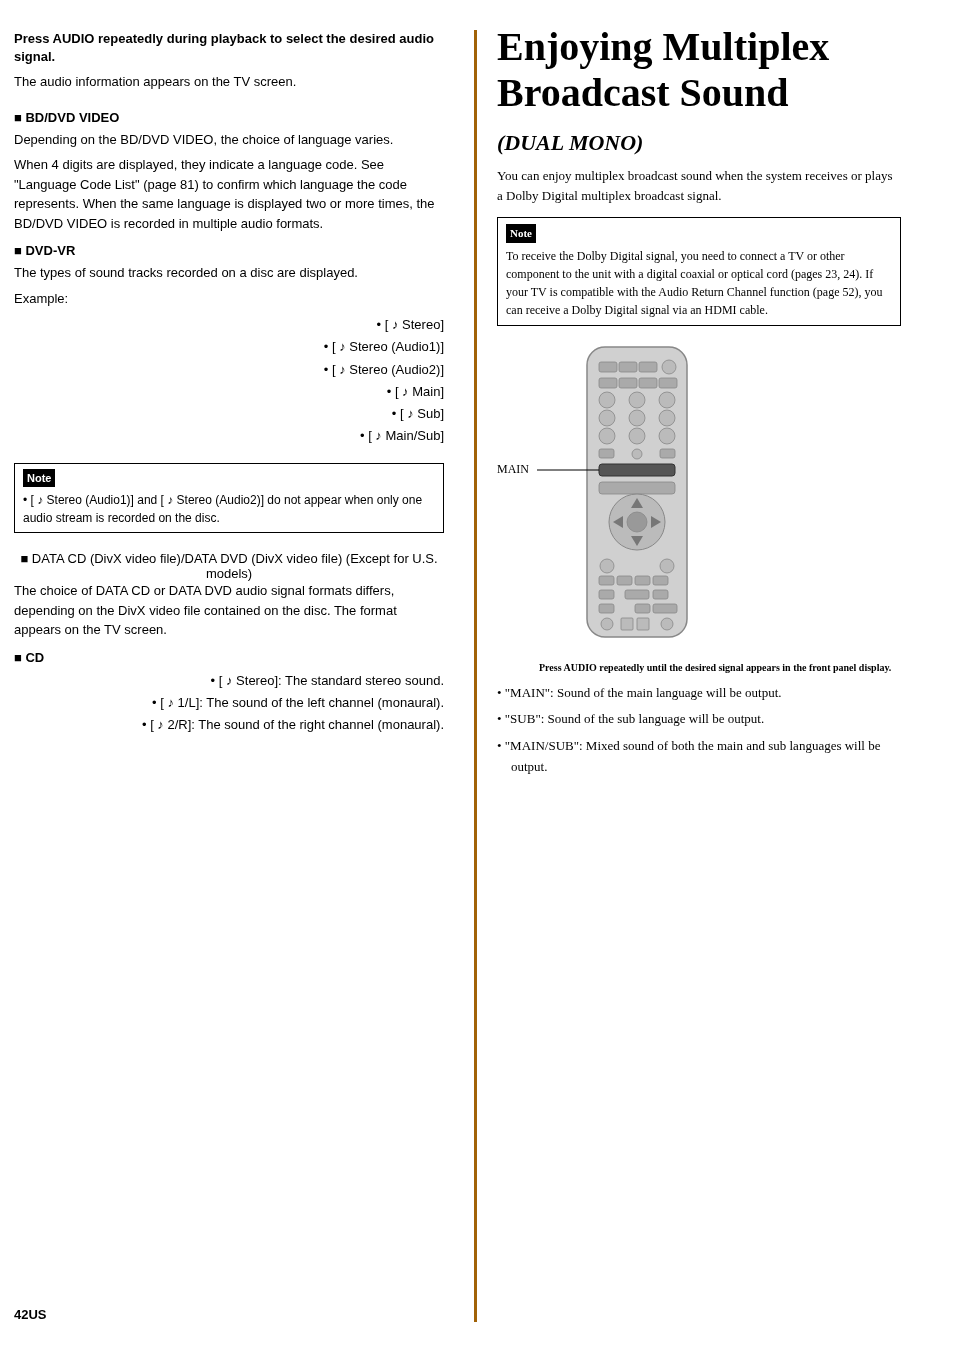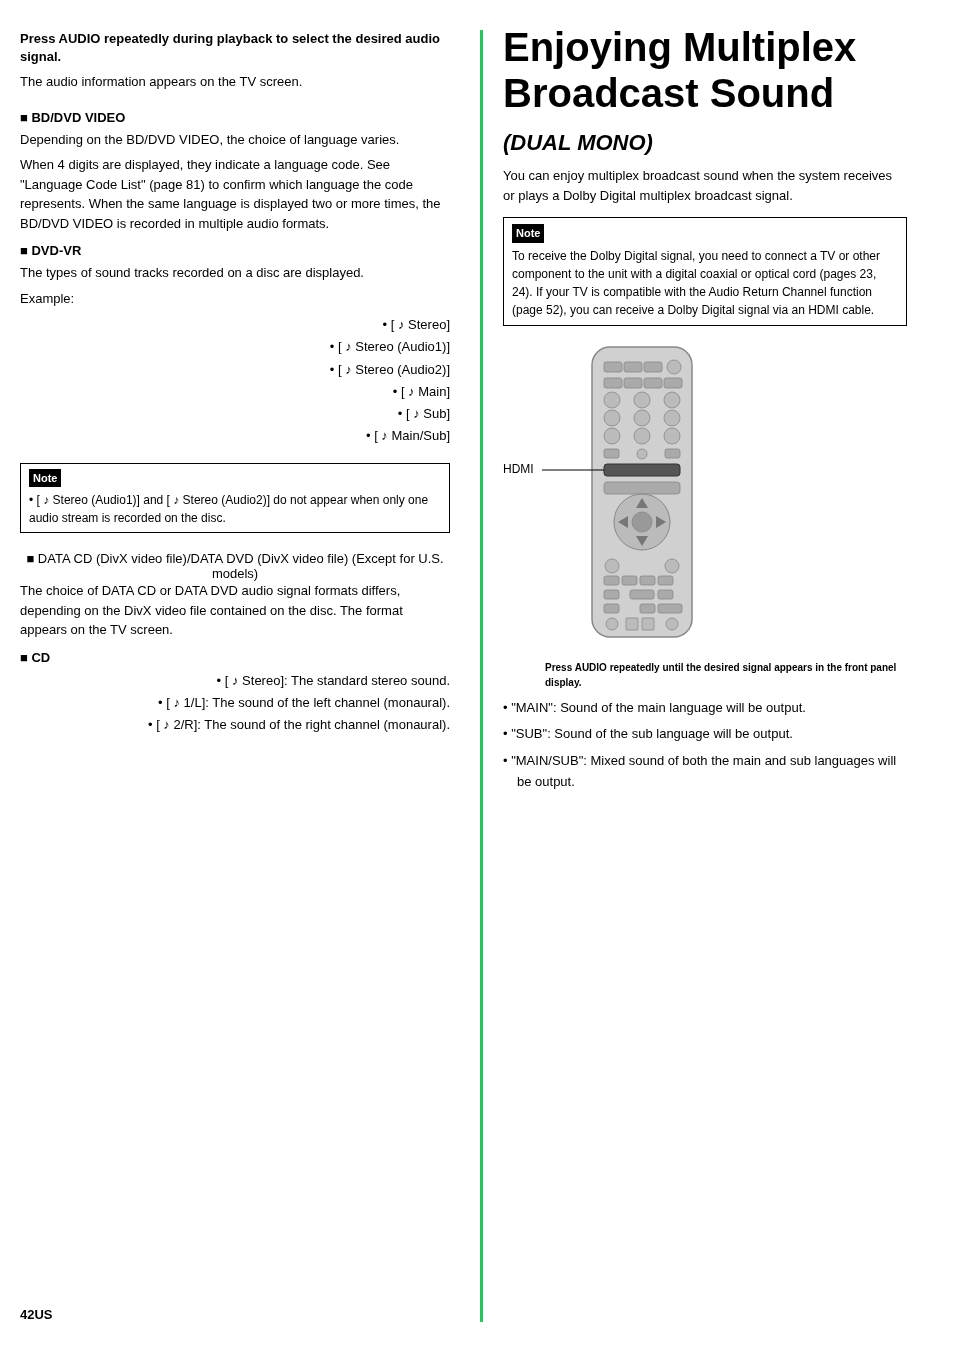--- a/index.html
+++ b/index.html
@@ -8,33 +8,34 @@
       font-family: Arial, Helvetica, sans-serif;
       font-size: 13px;
       color: #000;
       width: 954px;
       min-height: 1352px;
     }
     .page {
       display: flex;
       width: 954px;
       min-height: 1352px;
-      padding: 30px 30px 30px 20px;
+      padding: 30px 30px 30px 14px;
       gap: 0;
     }
     .left-col {
       width: 460px;
       padding-right: 30px;
       flex-shrink: 0;
     }
     .right-col {
       width: 427px;
       padding-left: 20px;
-      border-left: 3px solid #22c55e;
+      border-left: 3px solid #a16207;
       flex-shrink: 0;
+      font-family: Liberation Serif, serif;
     }
 
     
     .intro-bold {
       font-weight: bold;
       font-size: 13px;
       margin-bottom: 6px;
       line-height: 1.4;
     }
     .intro-text {
@@ -236,21 +237,21 @@
     <h1 class="right-title">Enjoying Multiplex Broadcast Sound</h1>
     <p class="subtitle-italic">(DUAL MONO)</p>
     <p class="right-intro">You can enjoy multiplex broadcast sound when the system receives or plays a Dolby Digital multiplex broadcast signal.</p>
 
     <div class="right-note-box">
       <span class="right-note-label">Note</span>
       <p>To receive the Dolby Digital signal, you need to connect a TV or other component to the unit with a digital coaxial or optical cord (pages 23, 24). If your TV is compatible with the Audio Return Channel function (page 52), you can receive a Dolby Digital signal via an HDMI cable.</p>
     </div>
 
     <div class="remote-area">
-      <span class="audio-label-line">HDMI</span>
+      <span class="audio-label-line">MAIN</span>
       <svg class="remote-svg" viewBox="0 0 160 300" xmlns="http://www.w3.org/2000/svg" width="200" height="300">
 
         <rect x="30" y="5" width="100" height="290" rx="18" ry="18" fill="#d0d0d0" stroke="#888" stroke-width="1.5"></rect>
 
         <rect x="42" y="20" width="18" height="10" rx="2" fill="#aaa" stroke="#888" stroke-width="0.8"></rect>
         <rect x="62" y="20" width="18" height="10" rx="2" fill="#aaa" stroke="#888" stroke-width="0.8"></rect>
         <rect x="82" y="20" width="18" height="10" rx="2" fill="#aaa" stroke="#888" stroke-width="0.8"></rect>
         <circle cx="112" cy="25" r="7" fill="#bbb" stroke="#888" stroke-width="0.8"></circle>
 
         <rect x="42" y="36" width="18" height="10" rx="2" fill="#aaa" stroke="#888" stroke-width="0.8"></rect>

